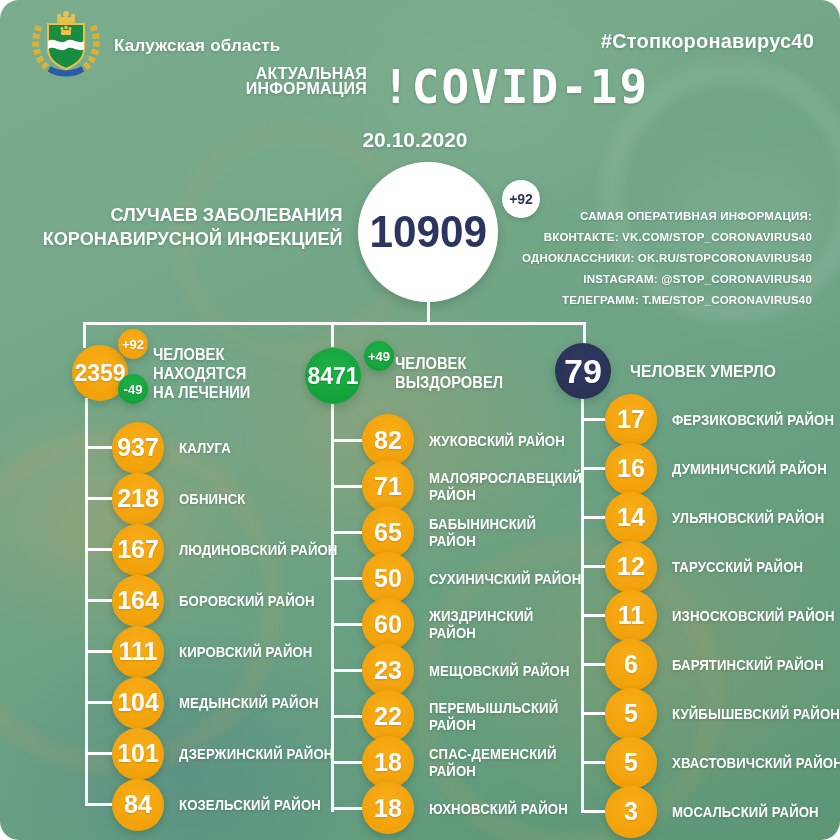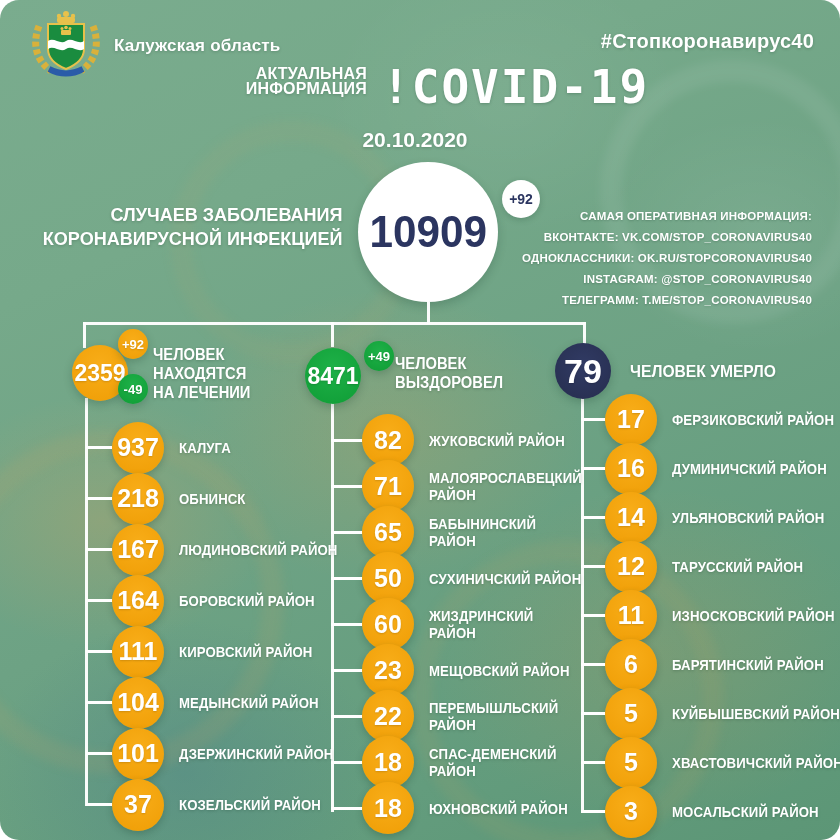--- a/index.html
+++ b/index.html
@@ -177,21 +177,21 @@
       </div>
     <div class="drow">
         <div class="dcircle">104</div>
         <div class="dname">МЕДЫНСКИЙ РАЙОН</div>
       </div>
     <div class="drow">
         <div class="dcircle">101</div>
         <div class="dname">ДЗЕРЖИНСКИЙ РАЙОН</div>
       </div>
     <div class="drow">
-        <div class="dcircle">37</div>
+        <div class="dcircle">84</div>
         <div class="dname">КОЗЕЛЬСКИЙ РАЙОН</div>
       </div>
   </div>
 
   <div class="col col2" style="left:362px;top:417px;">
     <div class="drow">
         <div class="dcircle">82</div>
         <div class="dname">ЖУКОВСКИЙ РАЙОН</div>
       </div>
     <div class="drow">

